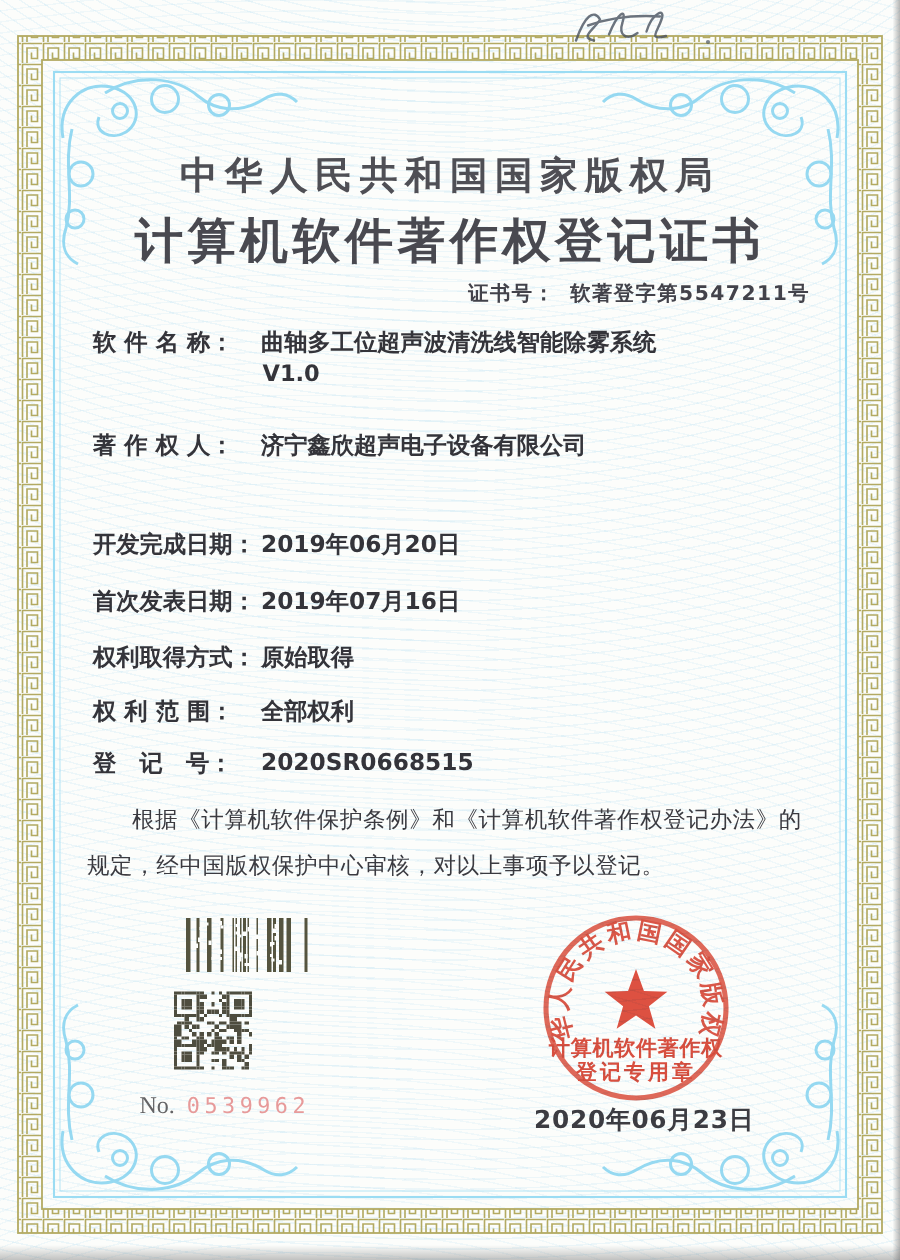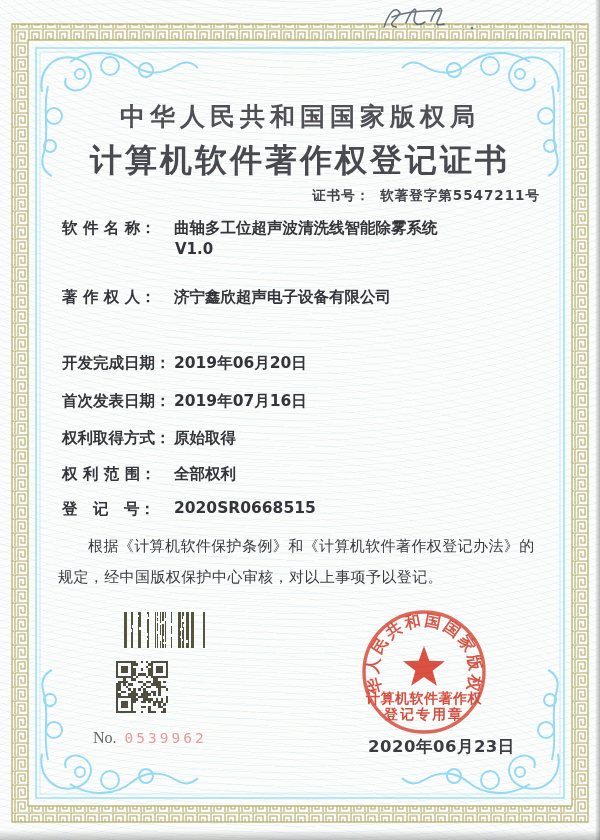--- a/index.html
+++ b/index.html
@@ -32,21 +32,21 @@
   .barcode{left:112px;top:612px;width:94px;height:36px;overflow:hidden;}
   .barcode i{position:absolute;top:0;height:36px;background:#55543f;}
   .barcode b{position:absolute;background:#fcfdfb;}
   .qr{left:116px;top:661px;width:52px;height:52px;display:grid;
       grid-template-columns:repeat(21,1fr);grid-template-rows:repeat(21,1fr);}
   .qr i{background:transparent;}
   .qr i.on{background:#4e4d3f;}
   .serial{left:93px;top:729px;font-size:16px;color:#646466;font-family:"Liberation Serif",serif;}
   .serial .num{font-family:"DejaVu Sans Mono","Liberation Mono",monospace;font-size:14.5px;
                color:#e79a9a;letter-spacing:3px;margin-left:8px;}
-  .issue-date{left:368px;top:736px;font-size:16.5px;font-weight:600;color:#3c3c42;
+  .issue-date{left:356px;top:736px;font-size:16.5px;font-weight:600;color:#3c3c42;
               letter-spacing:.5px;z-index:1;}
   .seal{left:350px;top:598px;z-index:2;mix-blend-mode:multiply;opacity:.92;}
   .handwriting{left:368px;top:0;z-index:3;}
 </style>
 </head>
 <body>
 
 <div class="page">
 
   <svg class="frame-svg" width="600" height="840" viewBox="0 0 600 840">

